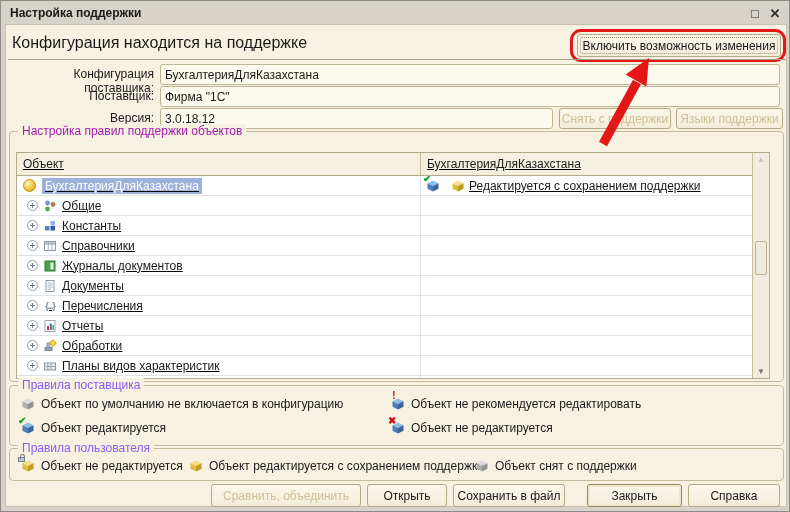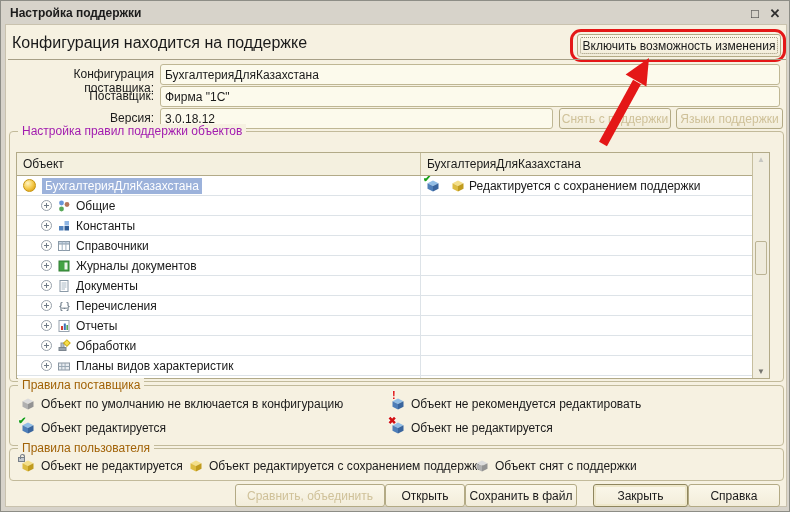--- a/index.html
+++ b/index.html
@@ -13,28 +13,28 @@
   .btn.disabled{color:#CFC199;}
   .enable-btn{position:absolute;left:571px;top:9px;width:204px;height:23px;}
   .enable-btn .inner-focus{position:absolute;left:2px;top:2px;right:2px;bottom:2px;border:1px dotted #9A9176;border-radius:2px;}
   .red-ring{position:absolute;left:564px;top:4px;width:216px;height:33px;border:3px solid #E41717;border-radius:11px;box-sizing:border-box;pointer-events:none;}
   .sep{position:absolute;left:2px;top:34px;width:778px;height:1px;background:#A79F86;}
   .flabel{position:absolute;left:0px;width:148px;text-align:right;font-size:12px;color:#1A1A1A;}
   .finput{position:absolute;box-sizing:border-box;height:21px;background:#FCFAEC;border:1px solid #BFB794;border-radius:3px;font-size:12px;color:#1A1A1A;padding:0 4px;display:flex;align-items:center;white-space:nowrap;overflow:hidden;}
   .groupbox{position:absolute;border:1px solid #C2BA9A;border-radius:4px;box-sizing:border-box;}
   .grouplabel{position:absolute;top:-8px;left:8px;background:#F6F1E1;padding:0 4px;font-size:12px;}
   .grouplabel.dark{color:#a21caf;}
-  .grouplabel.olive{color:#a16207;}
-  .table{position:absolute;left:10px;top:127px;width:754px;height:227px;border:1px solid #B2AA88;box-sizing:border-box;background:#fff;display:flex;overflow:hidden;}
+  .grouplabel.olive{color:#8b5cf6;}
+  .table{position:absolute;left:10px;top:127px;width:754px;height:227px;border:1px solid #B2AA88;box-sizing:border-box;background:#fff;display:flex;overflow:hidden;text-decoration:underline;}
   .tmain{flex:1;display:flex;flex-direction:column;overflow:hidden;}
   .thead{height:22px;flex:0 0 22px;display:flex;background:#F4F0DF;border-bottom:1px solid #B2AA88;font-size:12px;color:#1A1A1A;}
   .th1{width:404px;box-sizing:border-box;border-right:1px solid #C6BE9E;display:flex;align-items:center;padding:0 6px;}
   .th2{flex:1;display:flex;align-items:center;padding:0 6px;}
   .trow{height:19px;flex:0 0 19px;display:flex;border-bottom:1px solid #DDE3E8;background:#fff;font-size:12px;color:#1A1A1A;}
-  .tc1{width:404px;box-sizing:border-box;border-right:1px solid #DDE3E8;display:flex;align-items:center;gap:5px;padding-left:24px;overflow:hidden;}
+  .tc1{width:404px;box-sizing:border-box;border-right:1px solid #DDE3E8;display:flex;align-items:center;gap:5px;padding-left:10px;overflow:hidden;}
   .tc2{flex:1;display:flex;align-items:center;gap:5px;padding-left:6px;overflow:hidden;white-space:nowrap;}
   .tlabel{white-space:nowrap;}
   .sel{background:#9CB2DB;color:#FFFFFF;padding:1px 3px;}
   .expander{width:11px;height:11px;box-sizing:border-box;border:1px solid #98A1AB;border-radius:50%;position:relative;background:#FDFDFB;flex:0 0 11px;}
   .expander::before{content:"";position:absolute;left:2px;right:2px;top:4px;height:1px;background:#6E7A86;}
   .expander::after{content:"";position:absolute;top:2px;bottom:2px;left:4px;width:1px;background:#6E7A86;}
   .sphere{width:13px;height:13px;border-radius:50%;background:radial-gradient(circle at 35% 30%,#FFF3C2,#F6CE55 45%,#DFA315 85%);border:1px solid #C6940E;box-sizing:border-box;flex:0 0 13px;}
   .ticon{width:14px;height:14px;flex:0 0 14px;display:flex;align-items:center;justify-content:center;}
   .enums-glyph{color:#75828E;font-size:9px;font-weight:bold;letter-spacing:-1px;}
   .cube{position:relative;width:12px;height:12px;flex:0 0 12px;display:inline-block;}
@@ -42,21 +42,21 @@
   .ovl-check{color:#18A018;font-size:10px;left:-4px;top:-6px;}
   .ovl-warn{color:#E01010;font-size:11px;left:0px;top:-8px;}
   .ovl-cross{color:#D31212;font-size:10px;left:-4px;top:-6px;}
   .ovl-lock{width:7px;height:5px;background:#C3C9CF;border:1px solid #767E88;position:absolute;top:-3px;left:-4px;box-sizing:border-box;}
   .ovl-lock::before{content:"";position:absolute;top:-4px;left:1px;width:3px;height:4px;border:1px solid #767E88;border-bottom:none;border-radius:3px 3px 0 0;}
   .vsb{width:17px;flex:0 0 17px;background:#F1EDDE;border-left:1px solid #C6BE9E;position:relative;box-sizing:border-box;}
   .sb-up{position:absolute;top:2px;left:0;right:0;text-align:center;font-size:8px;color:#C6C6C1;}
   .sb-dn{position:absolute;bottom:2px;left:0;right:0;text-align:center;font-size:8px;color:#75746E;}
   .sb-thumb{position:absolute;top:88px;left:2px;right:2px;height:34px;background:#EFEBDC;border:1px solid #BBB393;border-radius:2px;box-sizing:border-box;}
   .legend-item{position:absolute;display:flex;align-items:center;gap:7px;font-size:12px;color:#1A1A1A;height:16px;}
-  .footer{position:absolute;left:2px;right:6px;top:459px;height:23px;display:flex;justify-content:flex-end;}
+  .footer{position:absolute;left:2px;right:6px;top:459px;height:23px;display:flex;justify-content:flex-end;gap:6px;}
   .fbtn{height:23px;}
   .w-compare{width:150px;}.w-open{width:80px;}.w-save{width:112px;}.w-close{width:95px;margin-left:16px;}.w-help{width:92px;}
   .default-btn{border-color:#8F865E;box-shadow:inset 0 0 0 2px #EFE8CB;}
   .arrow-svg{position:absolute;left:0;top:0;pointer-events:none;}
 </style>
 </head>
 <body>
 
 <div class="window">
   <div class="titlebar">

